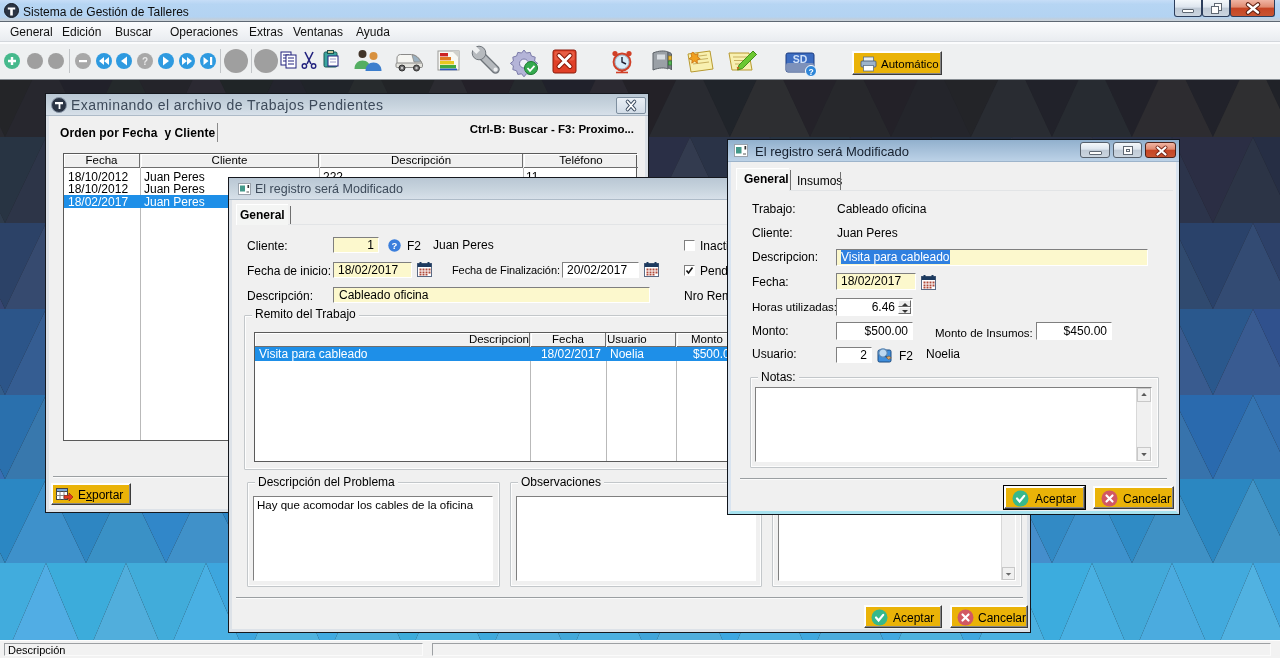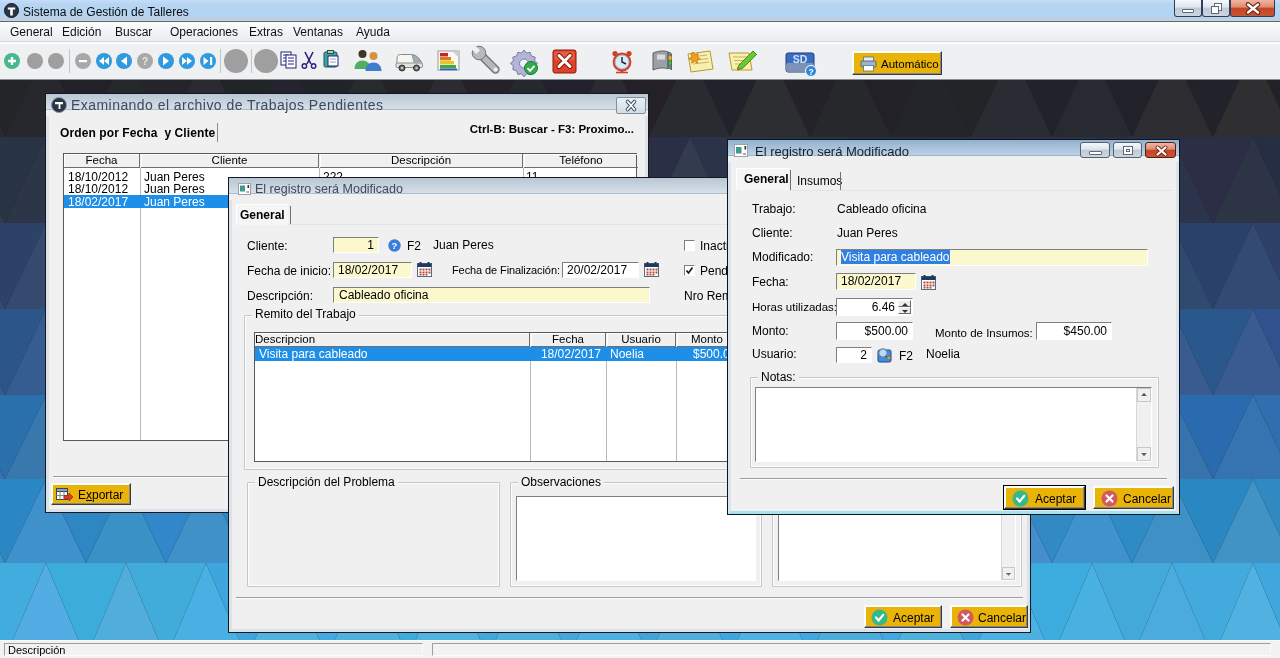--- a/index.html
+++ b/index.html
@@ -13,21 +13,21 @@
 
 #menubar{position:absolute;left:0;top:22px;width:1280px;height:20px;background:linear-gradient(#fbfcfd,#e9ecf0);border-bottom:1px solid #d3d7dc;z-index:50}
 #menubar span{position:absolute;top:3px;font-size:12px;color:#101010}
 
 #toolbar{position:absolute;left:0;top:42px;width:1280px;height:38px;background:#eef0f1;border-top:2px solid #fbfcfd;border-bottom:1px solid #878d93;z-index:50}
 
 #statusbar{position:absolute;left:0;top:640px;width:1280px;height:18px;background:#f2f2f2;border-top:1px solid #fdfdfd;z-index:50}
 .spanel{position:absolute;top:2px;height:13px;border:1px solid;border-color:#9da0a3 #fbfbfb #fbfbfb #9da0a3;font-size:11px;padding:0 3px;line-height:12px}
 
 .win{position:absolute;border:1px solid #15181e;background:#f0f0f0}
-.tbar{position:absolute;left:0;top:0;right:0;height:16px;background:linear-gradient(#b9c7d4,#c8d4de 55%,#d7e0e9);border-bottom:1px solid #aebbc8}
+.tbar{position:absolute;left:0;top:0;right:0;height:22px;background:linear-gradient(#b9c7d4,#c8d4de 55%,#d7e0e9);border-bottom:1px solid #aebbc8}
 .tbar .wt{position:absolute;left:25px;top:4px;font-size:13px;color:#3d4a5a;white-space:nowrap}
 .wbody{position:absolute;left:0;top:22px;right:0;bottom:0;border:3px solid #dde2e8;border-top:none;background:#f0f0f0}
 #w3>.wbody{border-color:#d9e4f0}
 .sunken{border:1px solid;border-color:#7f7f7f #fff #fff #7f7f7f;background:#fff}
 .yellow{background:#fcf8cd}
 .btn3d{position:absolute;background:#eab308;border:1px solid;border-color:#fdfdfd #3c3c3c #3c3c3c #fdfdfd;box-shadow:inset -1px -1px 0 #868686,inset 1px 1px 0 #fff}
 .gbox{position:absolute;border:1px solid #c3c7ca;box-shadow:inset 0 0 0 1px #fdfdfd;border-radius:1px}
 .glab{position:absolute;background:#f0f0f0;padding:0 3px;font-size:12px;line-height:12px}
 .etch{position:absolute;height:2px;border-top:1px solid #9b9fa2;border-bottom:1px solid #fbfbfb}
 #w3>.wbody{border-bottom-color:#a7e2ef}
@@ -414,40 +414,41 @@
   <div style="position:absolute;left:468px;top:64px">Pendiente</div>
 
   <div style="position:absolute;left:15px;top:89px">Descripción:</div>
   <div class="sunken yellow" style="position:absolute;left:101px;top:87px;width:317px;height:16px;padding-left:5px;line-height:14px">Cableado oficina</div>
   <div style="position:absolute;left:452px;top:89px">Nro Remito</div>
 
   <div class="gbox" style="left:12px;top:115px;width:771px;height:155px"></div>
   <div class="glab" style="left:20px;top:108px">Remito del Trabajo</div>
   <div style="position:absolute;left:22px;top:132px;width:751px;height:130px;border:1px solid #5a5a5a;background:#fff;font-size:12px">
     <div style="position:absolute;left:0;top:0;width:100%;height:14px;background:#f0f0f0;font-size:11.5px">
-      <div style="position:absolute;left:0;top:0;width:275px;height:14px;border-right:1px solid #6e6e6e;border-bottom:1px solid #6e6e6e;box-shadow:inset 1px 1px 0 #fff;text-align:left">Descripcion</div>
+      <div style="position:absolute;left:0;top:0;width:275px;height:14px;border-right:1px solid #6e6e6e;border-bottom:1px solid #6e6e6e;box-shadow:inset 1px 1px 0 #fff;text-align:right">Descripcion</div>
       <div style="position:absolute;left:276px;top:0;width:75px;height:14px;border-right:1px solid #6e6e6e;border-bottom:1px solid #6e6e6e;box-shadow:inset 1px 1px 0 #fff;text-align:center">Fecha</div>
-      <div style="position:absolute;left:352px;top:0;width:69px;height:14px;border-right:1px solid #6e6e6e;border-bottom:1px solid #6e6e6e;box-shadow:inset 1px 1px 0 #fff;text-align:center">Usuario</div>
+      <div style="position:absolute;left:352px;top:0;width:69px;height:14px;border-right:1px solid #6e6e6e;border-bottom:1px solid #6e6e6e;box-shadow:inset 1px 1px 0 #fff;text-align:left">Usuario</div>
       <div style="position:absolute;left:422px;top:0;width:327px;height:14px;border-bottom:1px solid #6e6e6e;box-shadow:inset 1px 1px 0 #fff">
             <span style="position:absolute;left:14px">Monto</span>
           </div>
     </div>
     <div style="position:absolute;left:275px;top:14px;width:1px;bottom:0;background:#b9b9b9"></div>
     <div style="position:absolute;left:351px;top:14px;width:1px;bottom:0;background:#b9b9b9"></div>
     <div style="position:absolute;left:421px;top:14px;width:1px;bottom:0;background:#b9b9b9"></div>
     <div style="position:absolute;left:0;top:14px;width:100%;height:14px;background:#1e8fe8;color:#fff">
           <span style="position:absolute;left:4px">Visita para cableado</span>
           <span style="position:absolute;left:276px;width:70px;text-align:right">18/02/2017</span>
           <span style="position:absolute;left:355px">Noelia</span>
           <span style="position:absolute;left:438px">$500.00</span>
         </div>
   </div>
 
   <div class="gbox" style="left:15px;top:282px;width:253px;height:105px"></div>
   <div class="glab" style="left:23px;top:276px">Descripción del Problema</div>
+  <div class="sunken" style="position:absolute;left:21px;top:296px;width:240px;height:85px;font-size:11.5px;padding:2px 3px">Hay que acomodar los cables de la oficina</div>
 
   <div class="gbox" style="left:278px;top:282px;width:252px;height:105px"></div>
   <div class="glab" style="left:286px;top:276px">Observaciones</div>
   <div class="sunken" style="position:absolute;left:284px;top:296px;width:240px;height:85px"></div>
 
   <div class="gbox" style="left:540px;top:282px;width:250px;height:105px"></div>
   <div class="sunken" style="position:absolute;left:546px;top:296px;width:238px;height:85px">
     <div style="position:absolute;right:0;top:0;bottom:0;width:14px;background:#f0f0f0;border-left:1px solid #d8d8d8">
       <div style="position:absolute;left:0;top:0;width:13px;height:13px;background:#f0f0f0;border:1px solid #c8c8c8"><svg width="11" height="11" viewBox="0 0 12 11">
               <path d="M3 4l3-3 3 3z" fill="#6a6a6a"></path>
@@ -505,21 +506,21 @@
   <div style="position:absolute;left:13px;top:10px;font-weight:bold;font-size:12px">General</div>
   <div style="position:absolute;left:59px;top:8px;width:1px;height:20px;background:#6f6f6f"></div>
   <div style="position:absolute;left:66px;top:12px;font-size:12px">Insumos</div>
   <div style="position:absolute;left:109px;top:10px;width:1px;height:18px;background:#6f6f6f"></div>
   <div style="position:absolute;left:58px;top:28px;right:3px;height:1px;background:#e2e4e6"></div>
 
   <div style="position:absolute;left:21px;top:40px">Trabajo:</div>
       <div style="position:absolute;left:106px;top:40px">Cableado oficina</div>
   <div style="position:absolute;left:21px;top:64px">Cliente:</div>
       <div style="position:absolute;left:106px;top:64px">Juan Peres</div>
-  <div style="position:absolute;left:21px;top:88px">Modificado:</div>
+  <div style="position:absolute;left:21px;top:88px">Descripcion:</div>
   <div class="sunken yellow" style="position:absolute;left:105px;top:87px;width:312px;height:17px;line-height:15px;padding-left:4px"><span style="background:#2f80e0;color:#fff">Visita para cableado</span></div>
   <div style="position:absolute;left:21px;top:113px">Fecha:</div>
   <div class="sunken yellow" style="position:absolute;left:105px;top:111px;width:80px;height:17px;line-height:15px;padding-left:4px">18/02/2017</div>
   <svg class="abs" style="left:190px;top:113px" width="16" height="16" viewBox="0 0 16 16">
         <rect x="0.5" y="1.5" width="14" height="13" fill="#fff" stroke="#5a6a84"></rect>
         <rect x="0.5" y="1.5" width="14" height="3.5" fill="#1d3a5f"></rect>
         <rect x="2.5" y="0" width="2" height="3" fill="#1d3a5f"></rect>
         <rect x="10.5" y="0" width="2" height="3" fill="#1d3a5f"></rect>
         <g fill="#b04a3a">
           <rect x="2.5" y="6.5" width="2" height="2"></rect>

